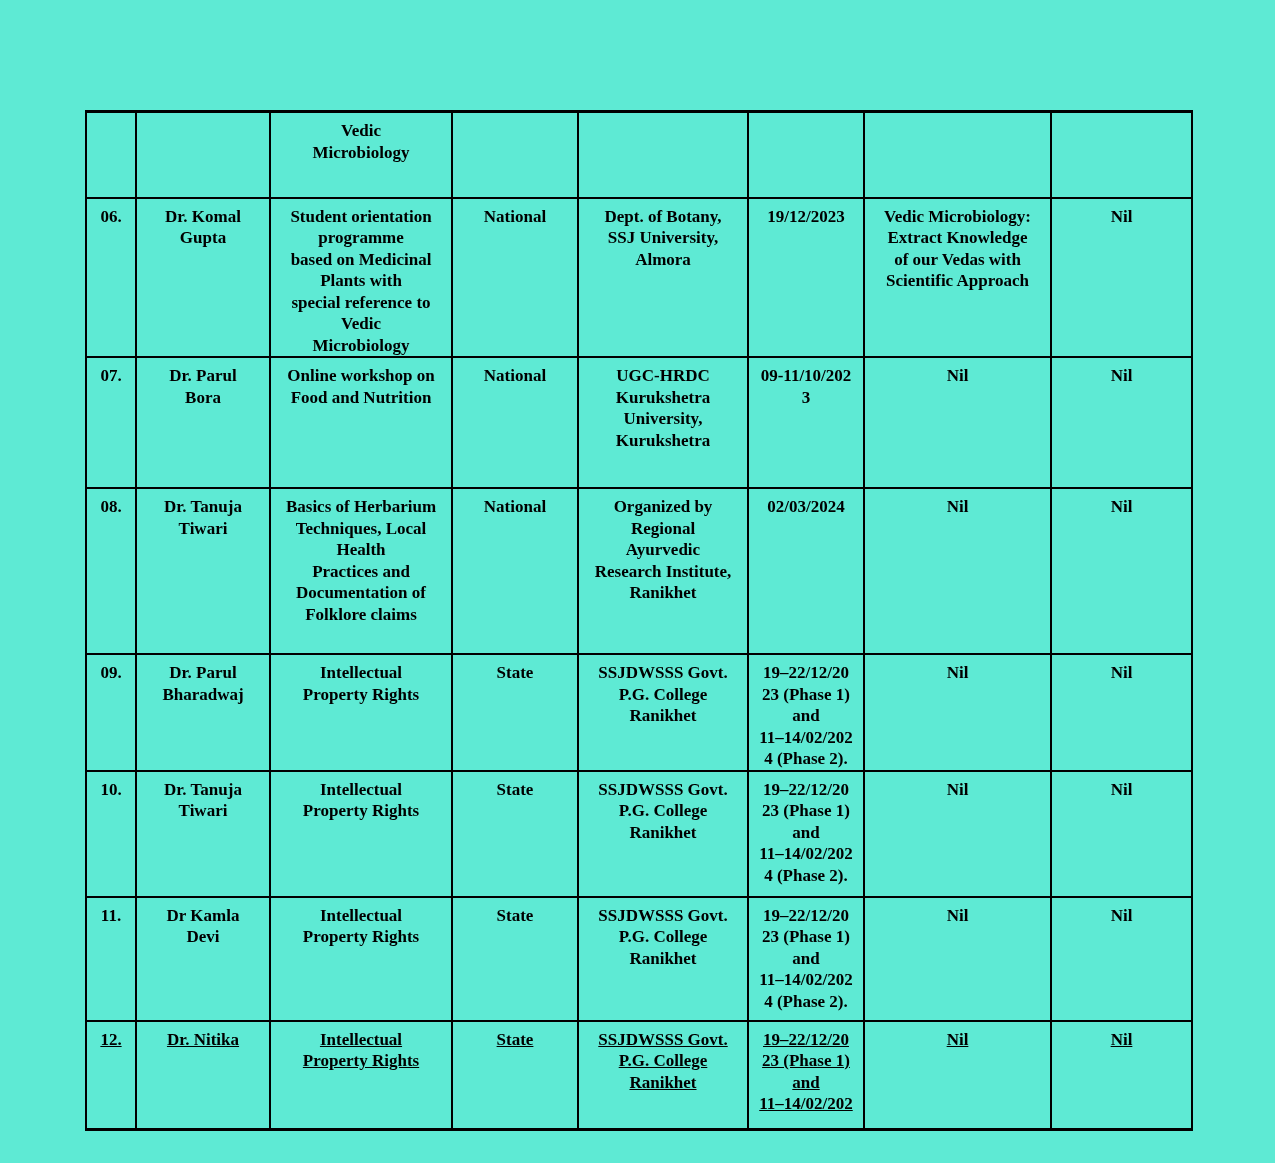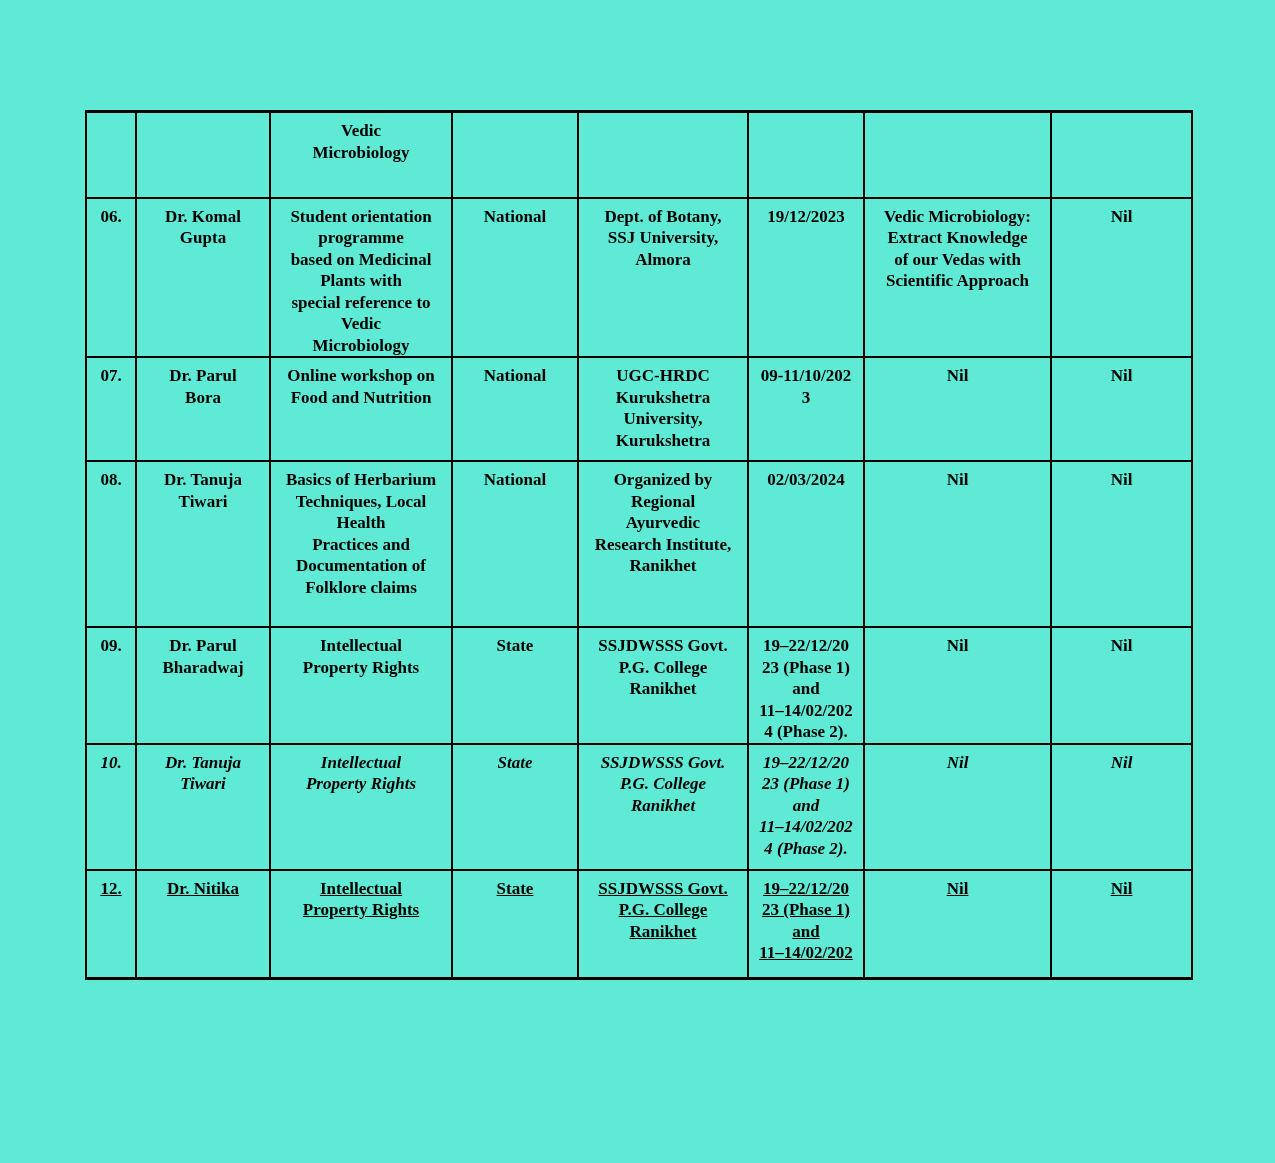--- a/index.html
+++ b/index.html
@@ -31,24 +31,24 @@
     font-weight: bold;
     font-size: 17px;
     line-height: 21.5px;
     color: #000;
     padding: 7px 3px 0 3px;
     white-space: pre-line;
     overflow: hidden;
   }
   tr.r0 { height: 86px; }
   tr.r1 { height: 134px; }
-  tr.r2 { height: 104px; }
+  tr.r2 { height: 131px; }
   tr.r3 { height: 166px; padding-left: 38px; }
   tr.r4 { height: 100px; }
-  tr.r5 { height: 126px; font-style: italic; }
+  tr.r5 { height: 126px; }
   tr.r6 { height: 124px; }
   tr.r7 { height: 109px; text-decoration: underline; }
 </style>
 </head>
 <body>
 
 <div class="page">
   <table class="doc-table">
     <colgroup>
       <col style="width:50px">
@@ -159,20 +159,38 @@
 P.G. College
 Ranikhet</td>
         <td>19–22/12/20
 23 (Phase 1)
 and
 11–14/02/202
 4 (Phase 2).</td>
         <td>Nil</td>
         <td>Nil</td>
       </tr>
+      <tr class="r6">
+        <td>11.</td>
+        <td>Dr Kamla
+Devi</td>
+        <td>Intellectual
+Property Rights</td>
+        <td>State</td>
+        <td>SSJDWSSS Govt.
+P.G. College
+Ranikhet</td>
+        <td>19–22/12/20
+23 (Phase 1)
+and
+11–14/02/202
+4 (Phase 2).</td>
+        <td>Nil</td>
+        <td>Nil</td>
+      </tr>
       <tr class="r7">
         <td>12.</td>
         <td>Dr. Nitika</td>
         <td>Intellectual
 Property Rights</td>
         <td>State</td>
         <td>SSJDWSSS Govt.
 P.G. College
 Ranikhet</td>
         <td>19–22/12/20

